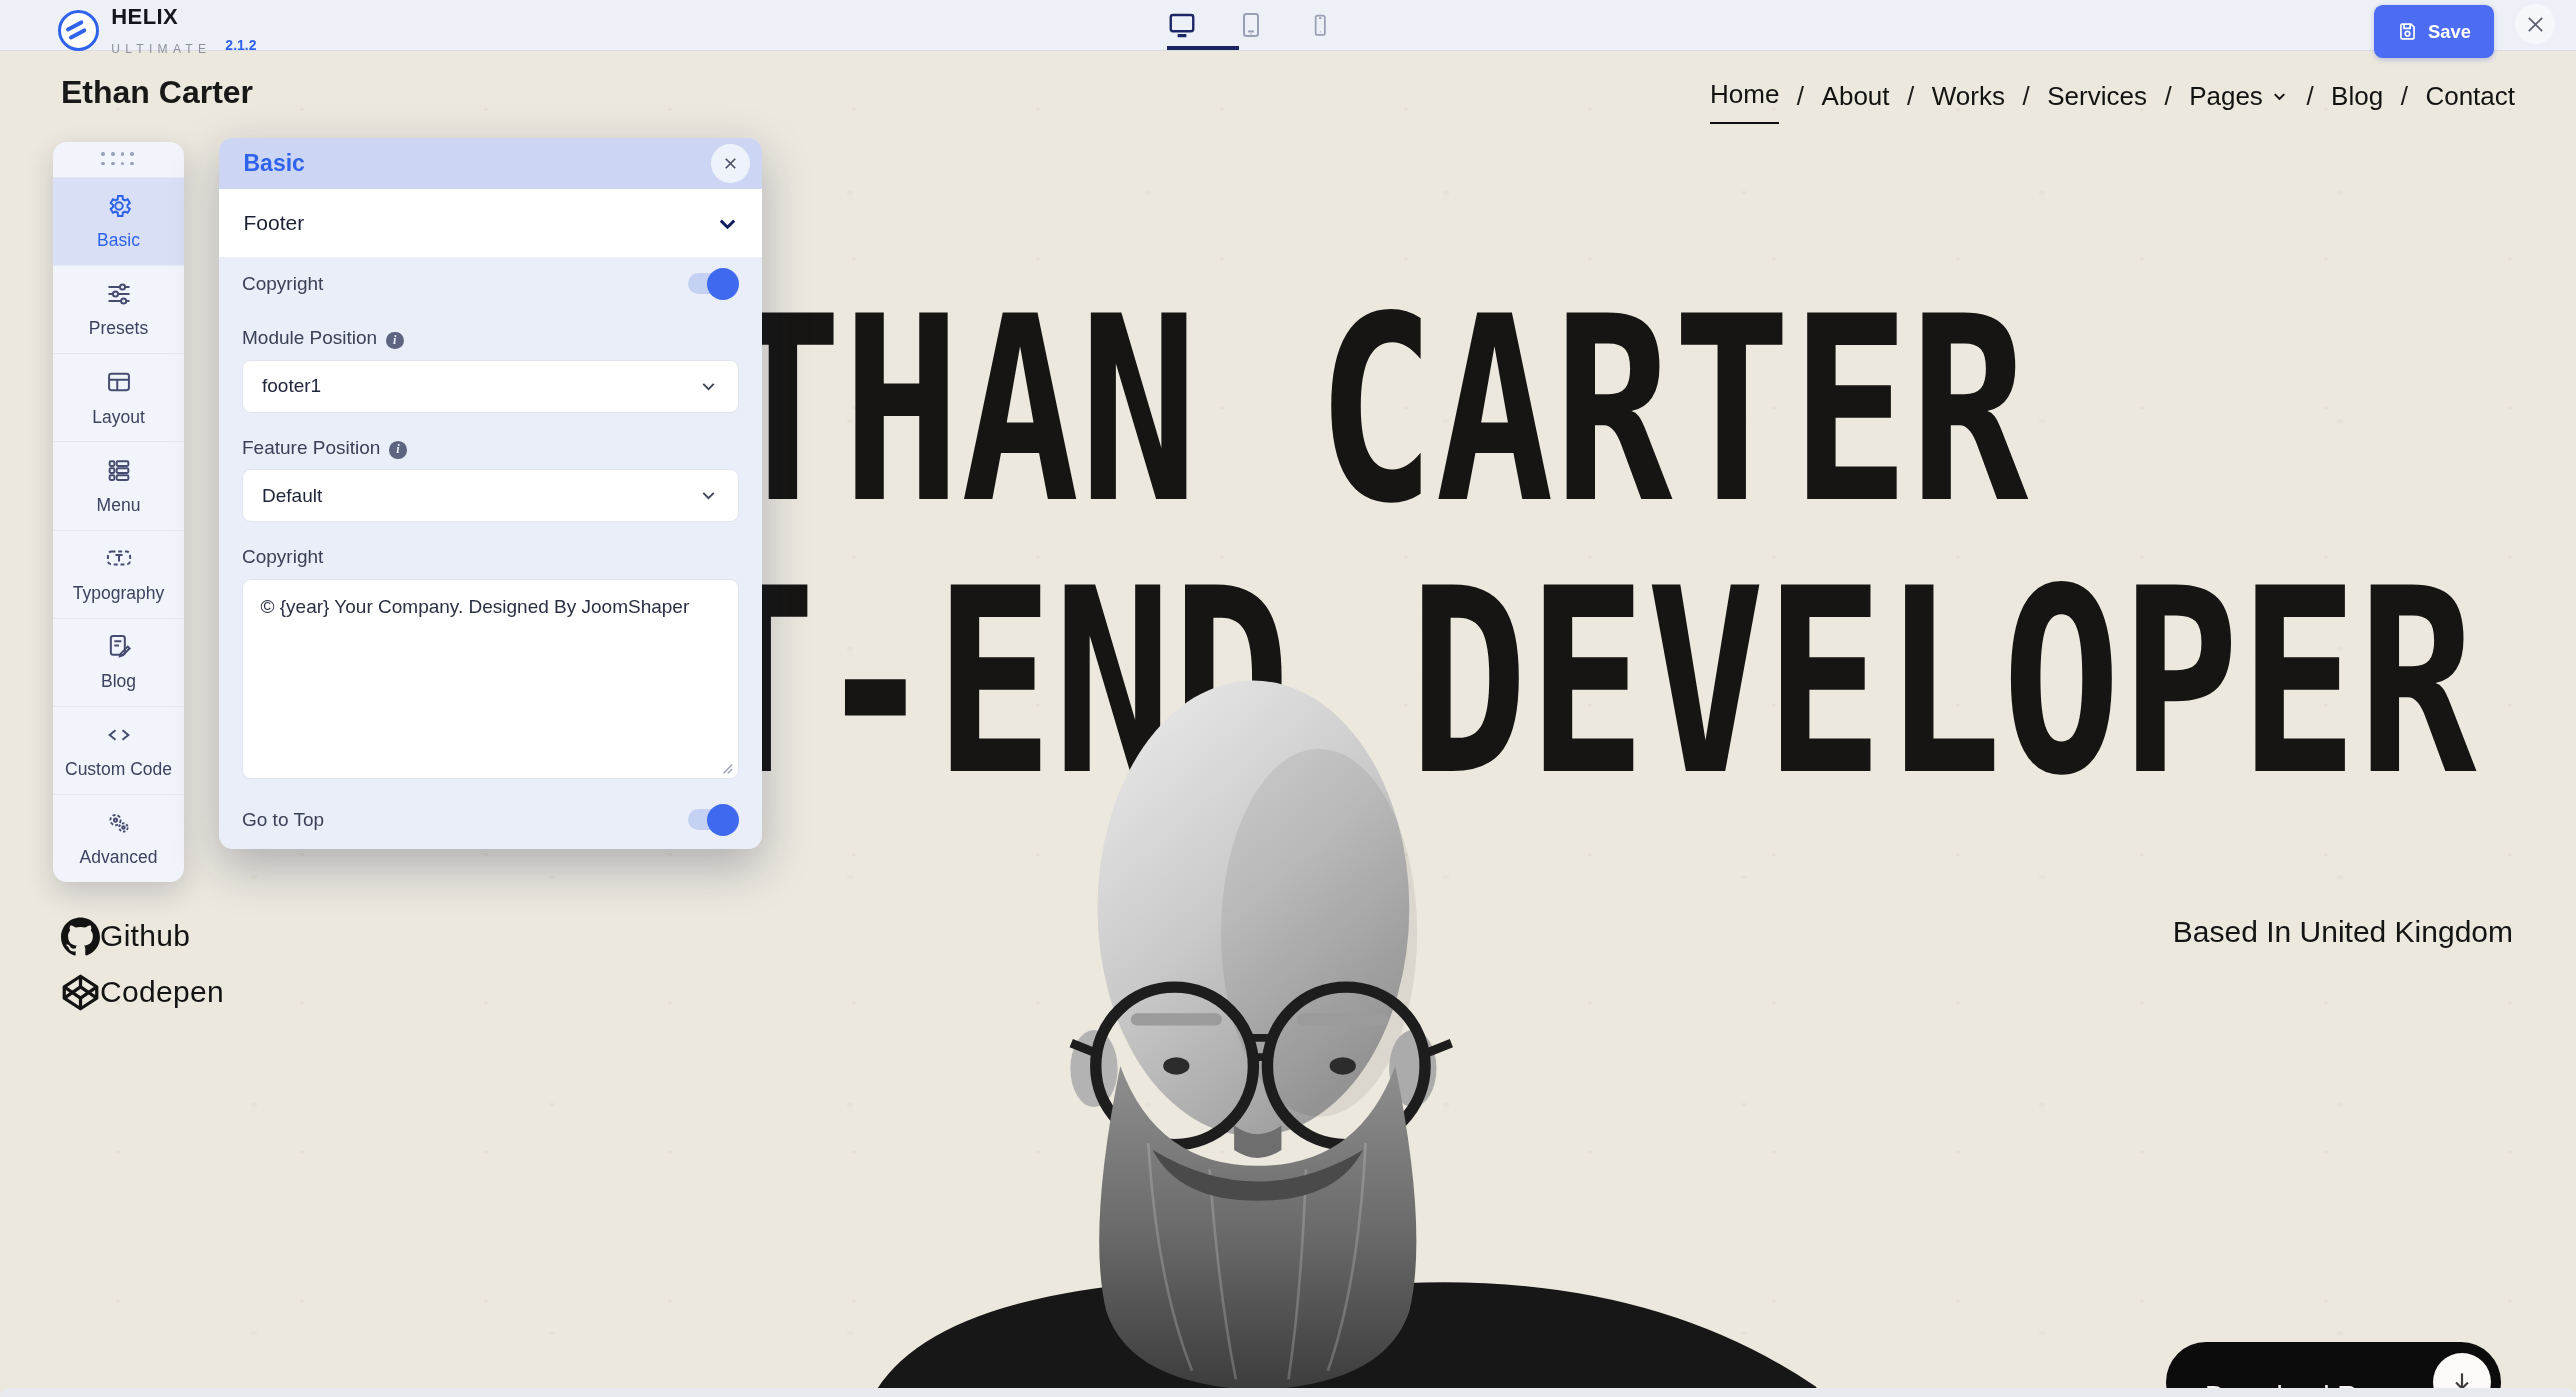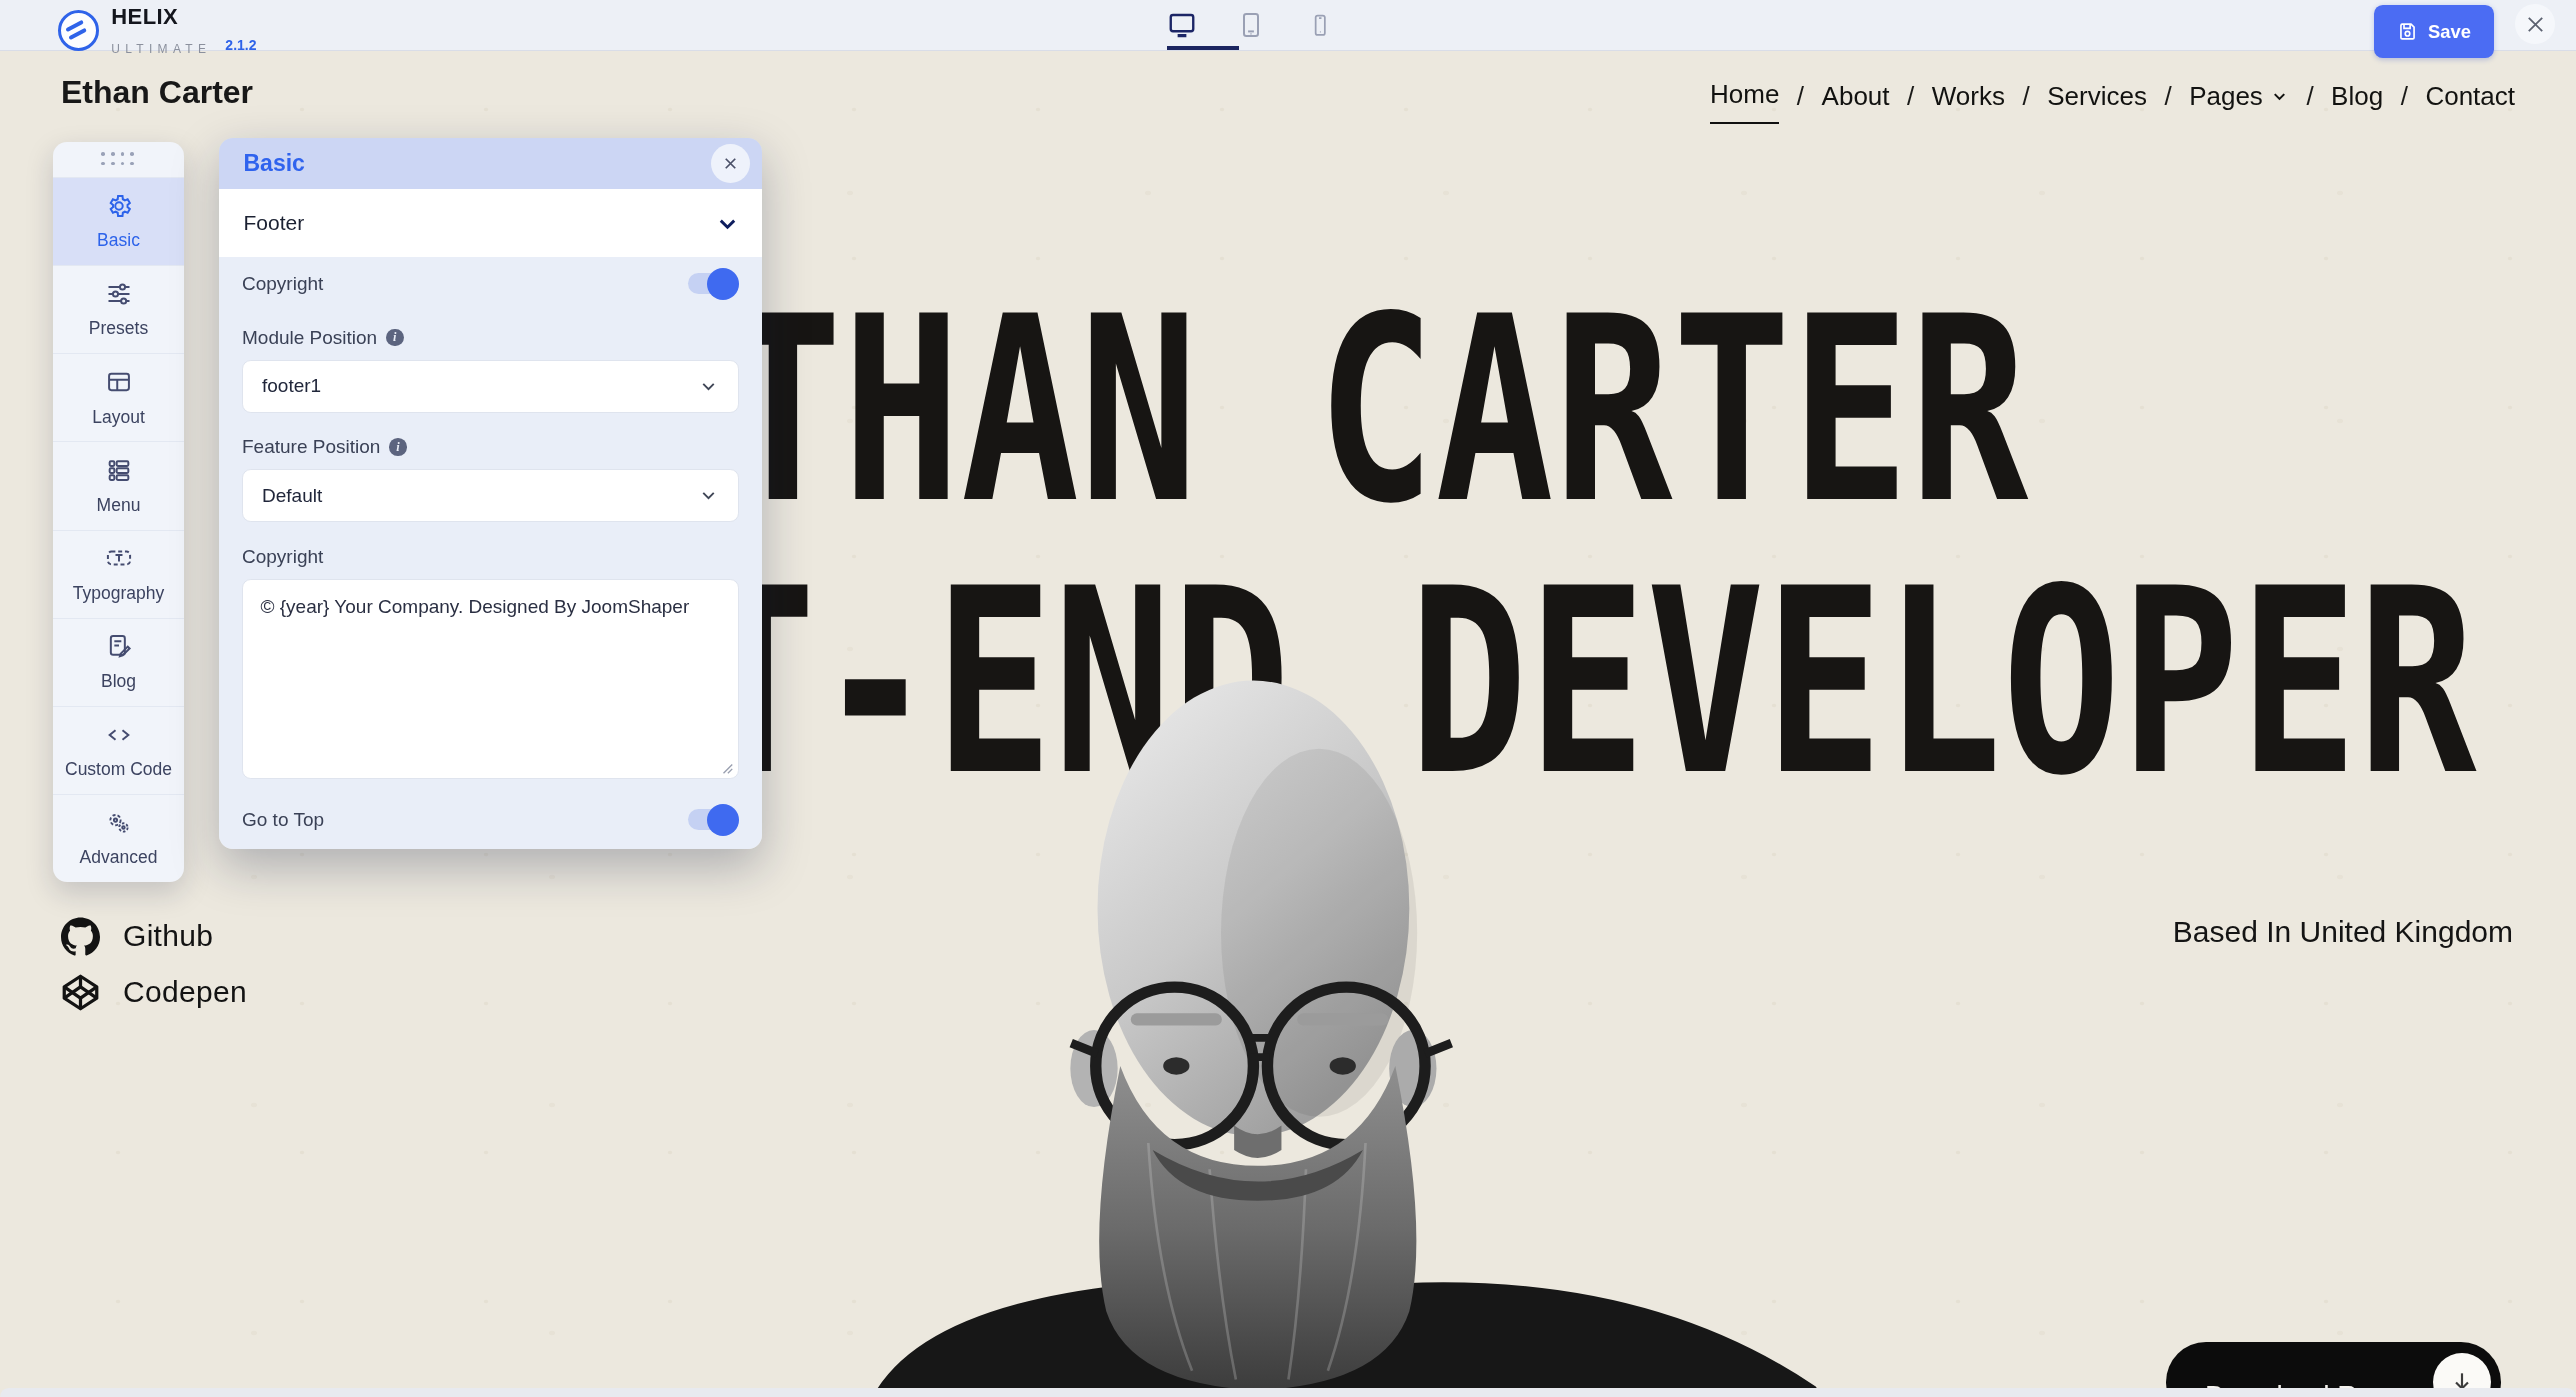--- a/index.html
+++ b/index.html
@@ -45,21 +45,21 @@
   .nav svg{stroke:#121210;}
 
   .headline{position:absolute;font-family:"DejaVu Sans Mono",monospace;font-weight:700;color:#171513;
             line-height:1;transform:scaleY(1.30);transform-origin:left top;letter-spacing:0;z-index:3;white-space:nowrap;}
   .hl1{left:605px;top:282px;font-size:197px;}
   .hl2{left:223px;top:554px;font-size:197px;}
 
   .portrait{position:absolute;left:859px;top:670px;width:964px;height:727px;z-index:5;}
 
   .social{position:absolute;left:61px;top:908px;z-index:6;}
-  .social .row{display:flex;align-items:center;gap:23px;height:56px;cursor:pointer;}
+  .social .row{display:flex;align-items:center;height:56px;cursor:pointer;}
   .social .row svg{flex:0 0 auto;}
   .social .label{font-size:30px;font-weight:500;color:#131313;letter-spacing:0.3px;}
 
   .location{position:absolute;right:63px;top:915px;font-size:30px;font-weight:500;color:#141414;z-index:6;}
 
   .resume{position:absolute;left:2166px;top:1342px;width:335px;height:81px;border-radius:40px;background:#0c0c0c;
           z-index:20;cursor:pointer;display:flex;align-items:center;}
   .resume .label{color:#f5f3ee;font-size:28px;font-weight:500;margin-left:39px;margin-top:26px;white-space:nowrap;}
   .resume .circ{position:absolute;right:10.5px;top:10.5px;width:58px;height:58px;border-radius:50%;background:#fbfaf7;
                 display:flex;align-items:center;justify-content:center;}
@@ -88,21 +88,21 @@
   .panel-close{width:39px;height:39px;border-radius:50%;background:#eef2fb;display:flex;align-items:center;
                justify-content:center;cursor:pointer;}
   .panel-close svg{stroke:#4a5068;}
   .accordion{height:68px;background:#ffffff;display:flex;align-items:center;justify-content:space-between;
              padding:0 23px 0 24.5px;flex:0 0 auto;cursor:pointer;}
   .accordion .acc-label{font-size:21px;color:#1b2132;}
   .accordion svg{stroke:#0e1d5e;}
   .panel-body{flex:1;background:#e9eef8;padding:3.5px 23px 23px;}
   .toggle-row{display:flex;align-items:center;justify-content:space-between;height:39px;}
   .toggle-row:first-child{margin-top:3.5px;}
-  .field-label{display:flex;align-items:center;gap:8.8px;font-size:19px;color:#3a4156;margin-top:23px;height:23px;}
+  .field-label{display:flex;align-items:flex-end;gap:8.8px;font-size:19px;color:#3a4156;margin-top:23px;height:23px;}
   .info{width:17.5px;height:17.5px;border-radius:50%;background:#5c647f;color:#e9edf6;font-size:12.3px;
         font-family:"Liberation Serif",serif;font-style:italic;font-weight:700;display:flex;align-items:center;
         justify-content:center;cursor:pointer;}
   .select{margin-top:10.5px;height:51px;background:#fff;border:0.9px solid #dfe4ee;border-radius:8.8px;display:flex;
           align-items:center;justify-content:space-between;padding:0 19px;font-size:19px;color:#20263a;cursor:pointer;}
   .select svg{stroke:#3f4656;}
   .ta-wrap{position:relative;margin-top:10.5px;}
   .textarea{width:100%;height:200px;box-sizing:border-box;background:#fff;border:0.9px solid #dfe4ee;border-radius:8.8px;
             padding:14px 17.5px;font-size:19px;line-height:1.4;color:#2a2f42;font-family:"Liberation Sans",sans-serif;
             resize:none;outline:none;}

